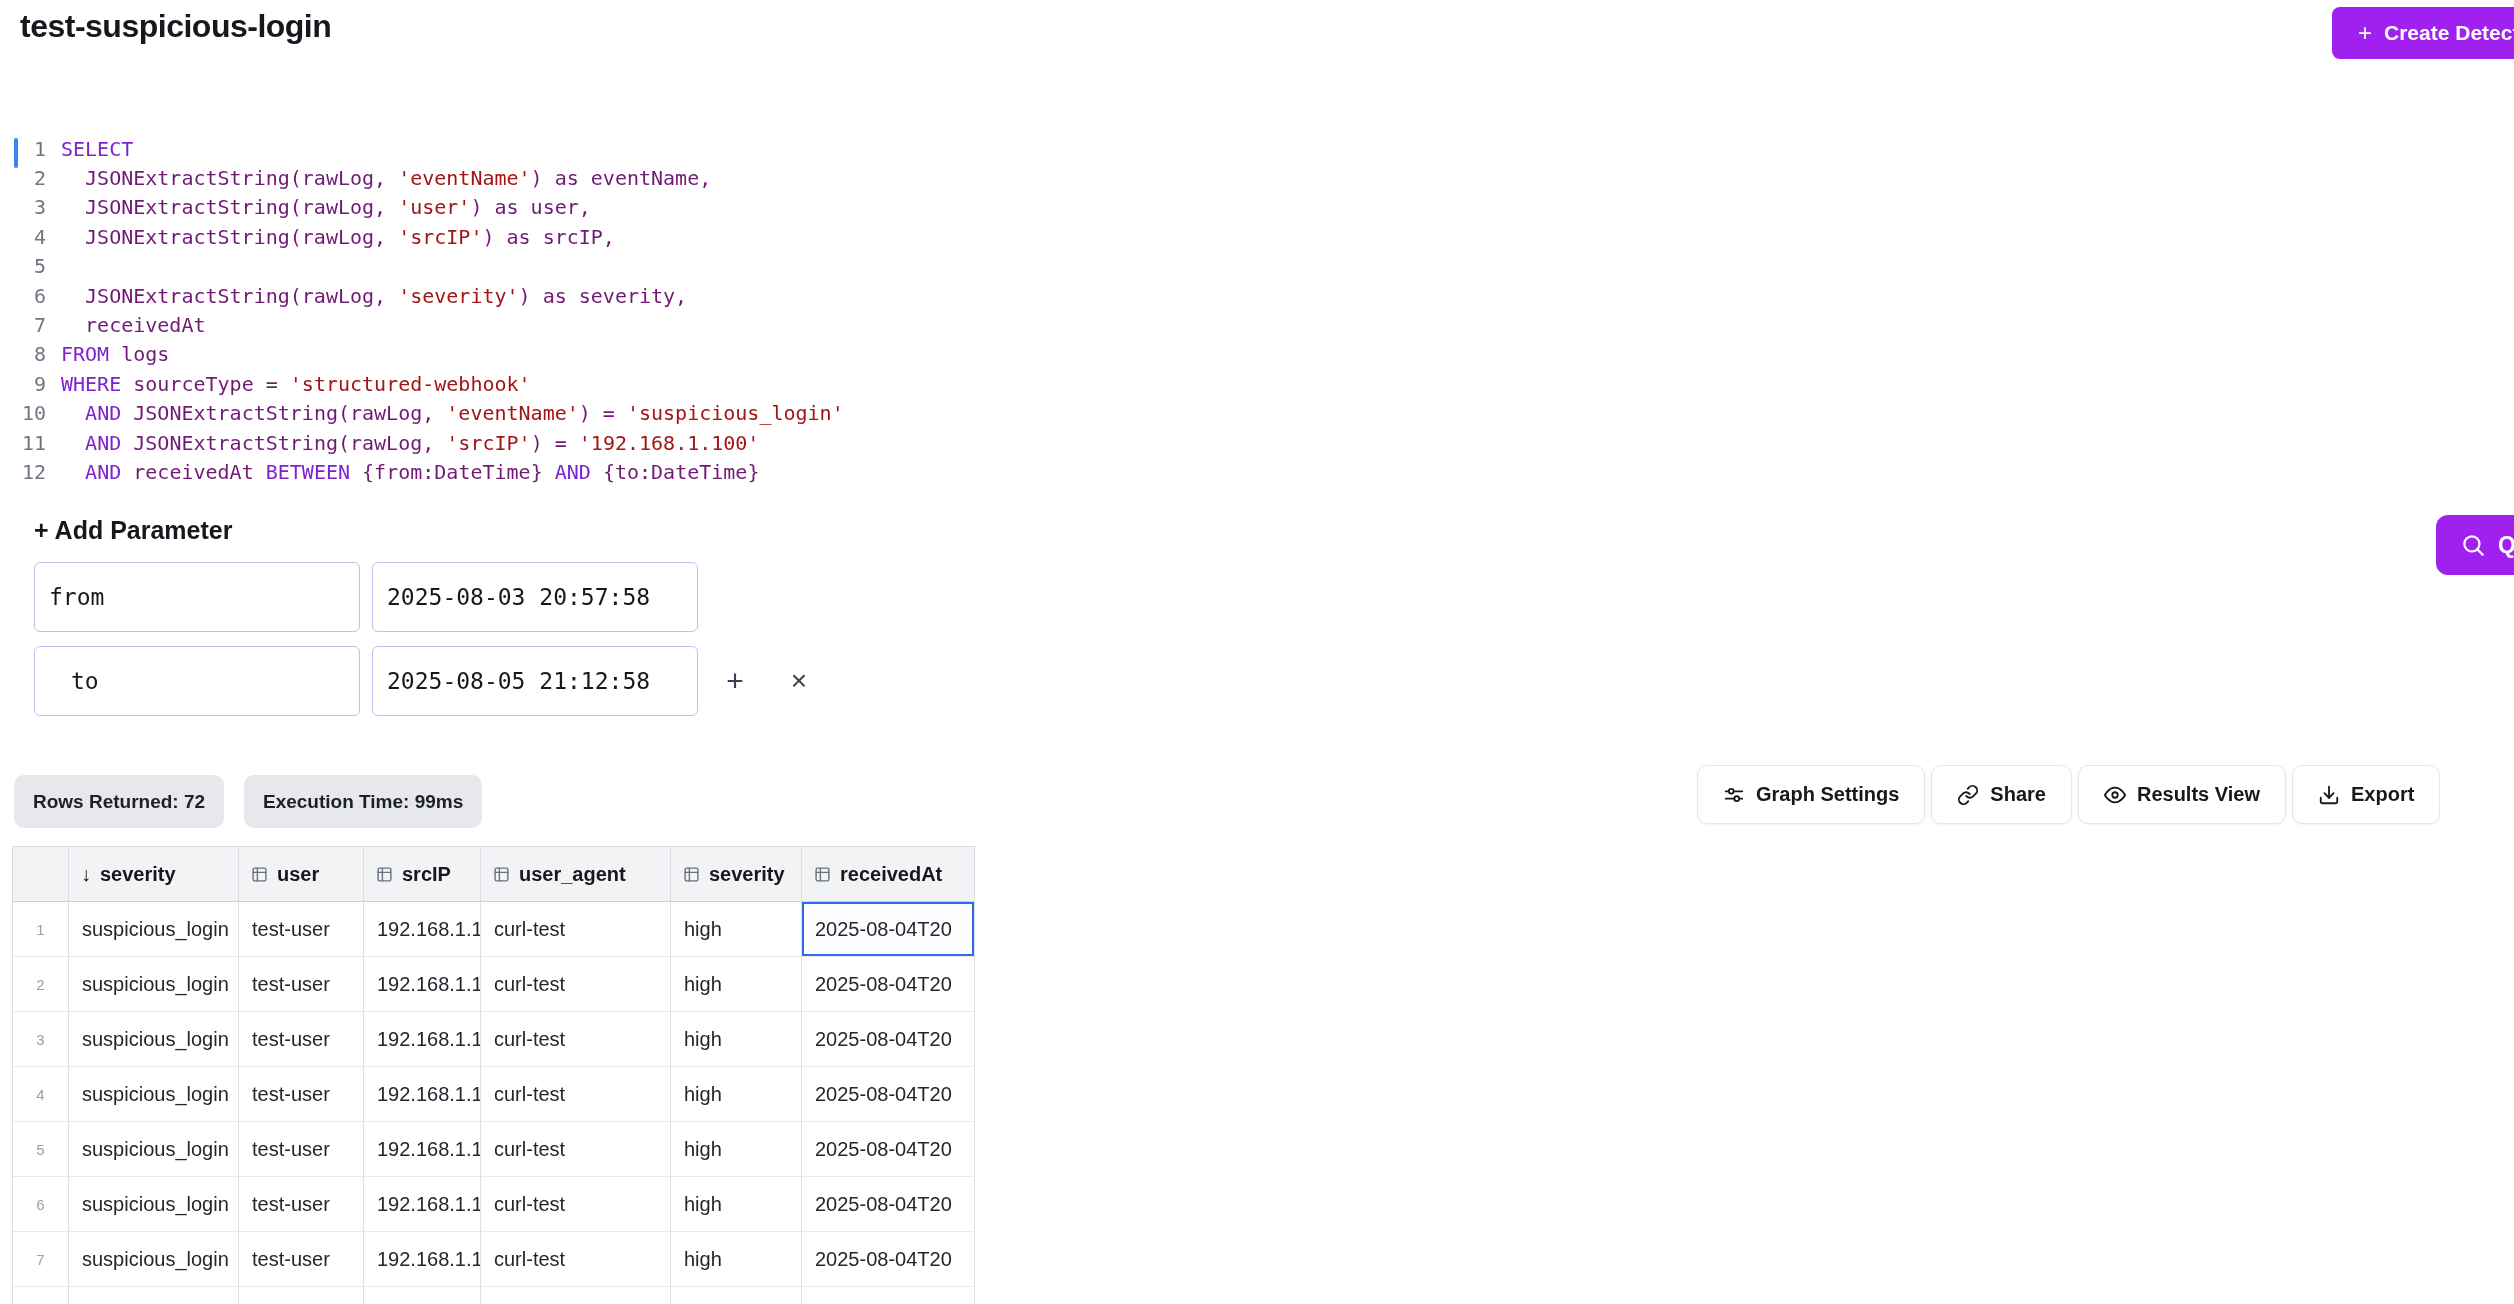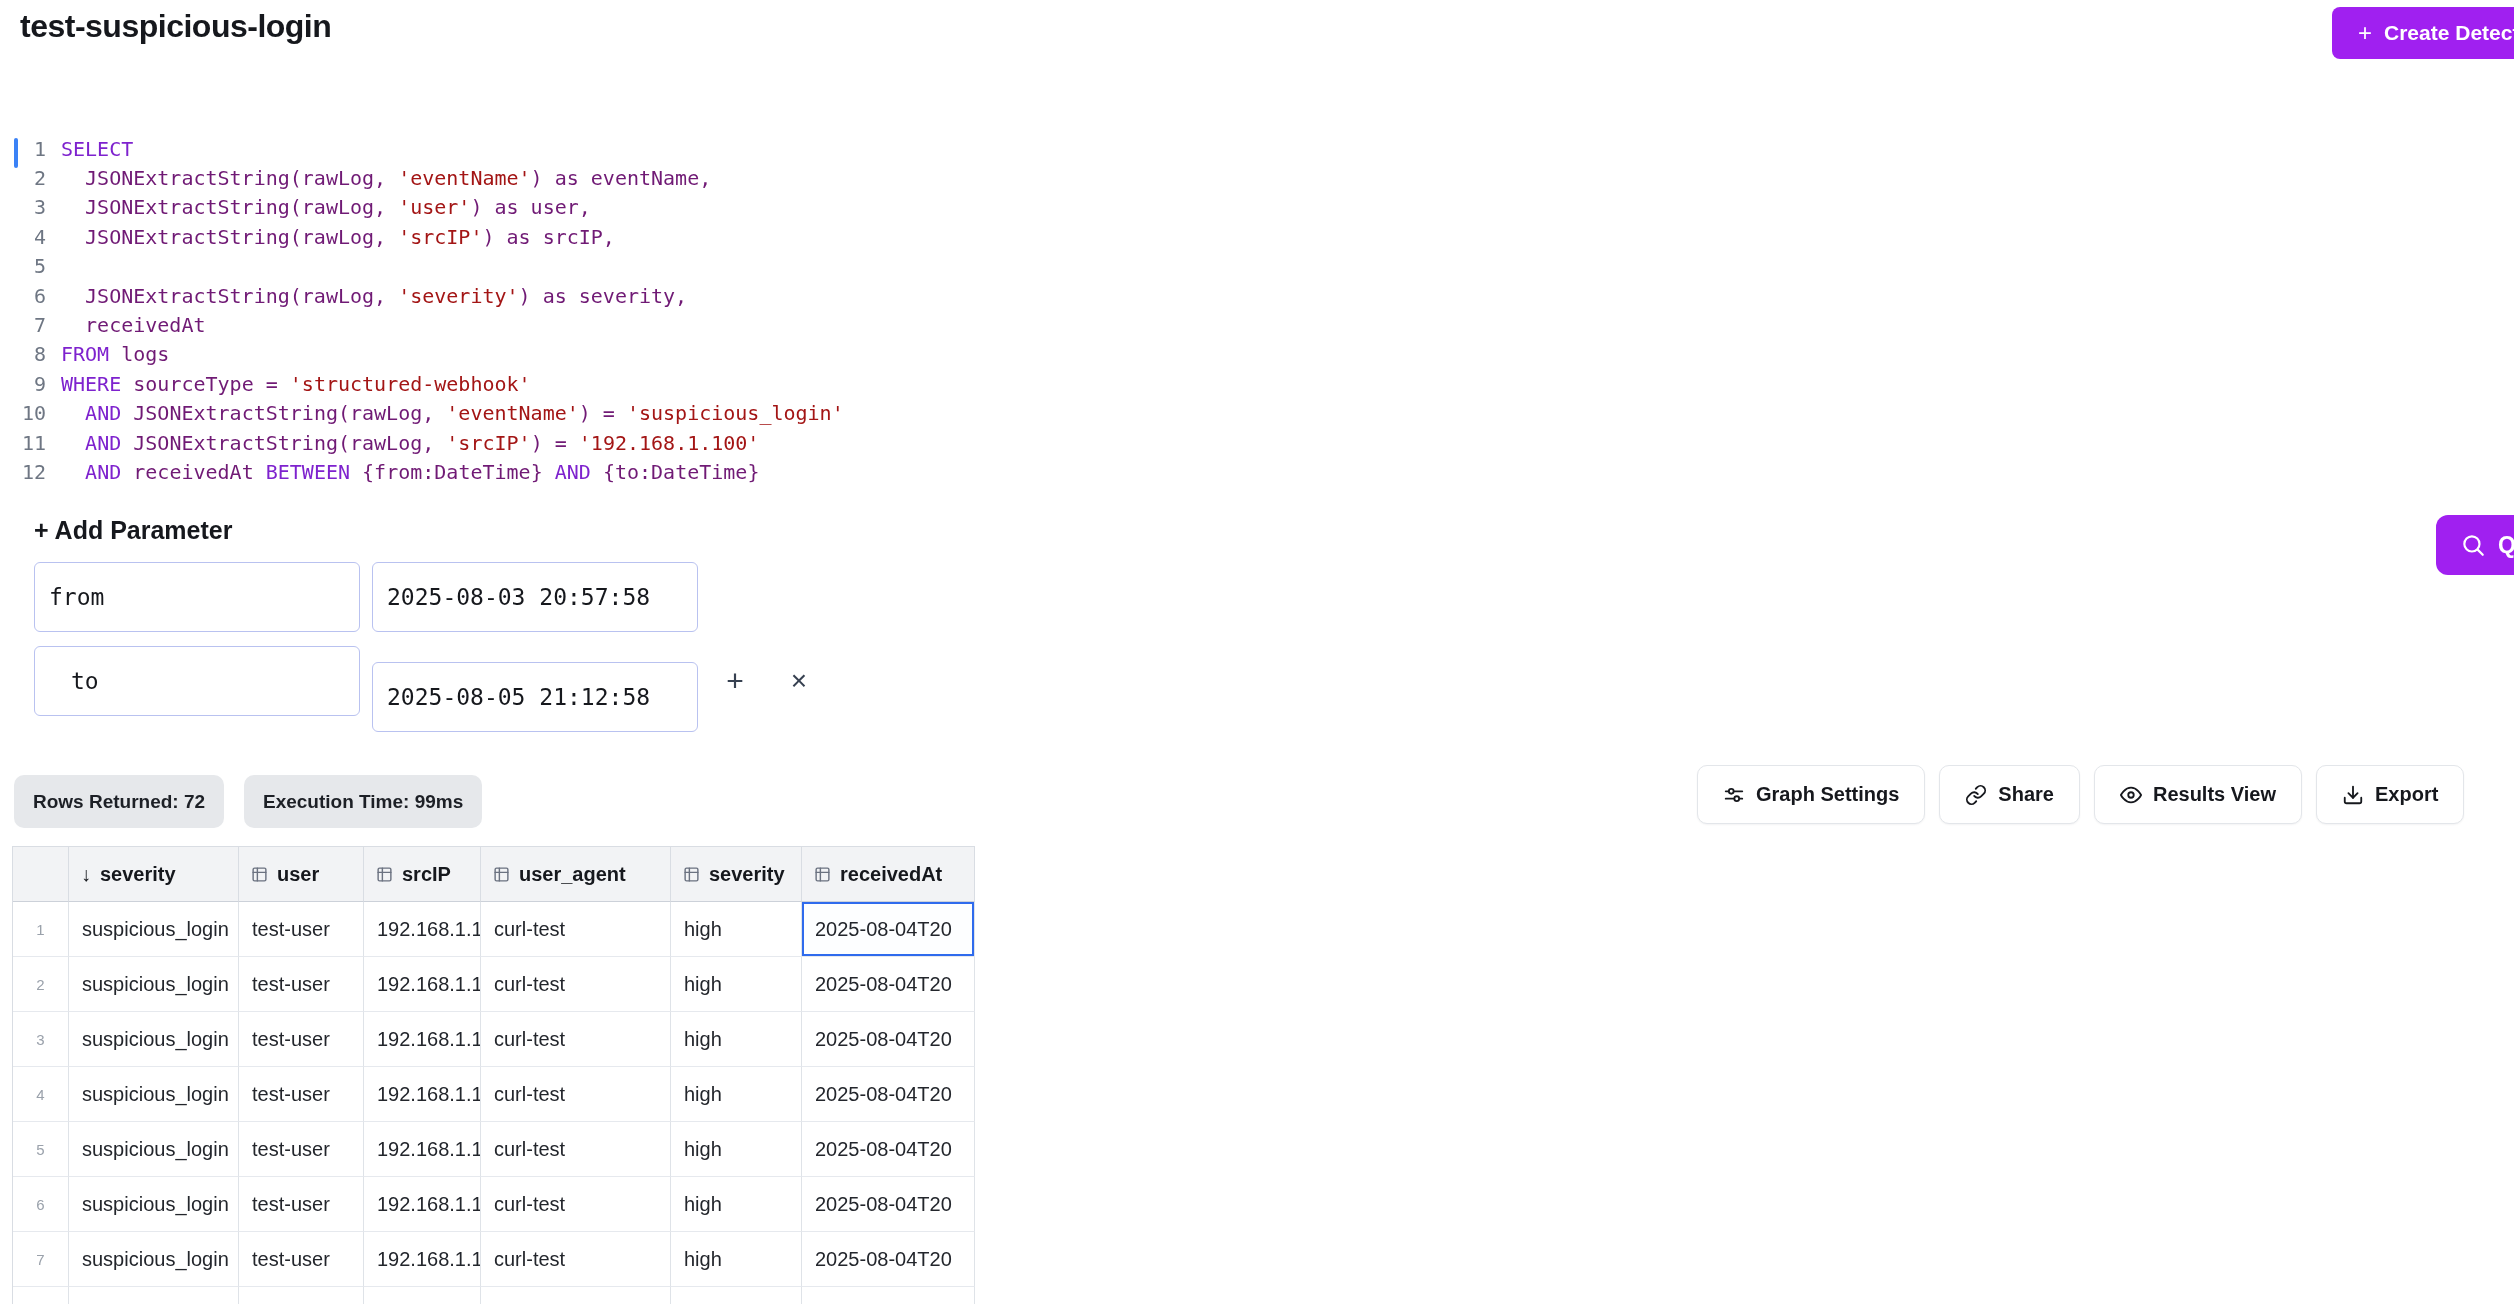--- a/index.html
+++ b/index.html
@@ -46,21 +46,21 @@
   }
   .param-input {
     position:absolute; width:326px; height:70px;
     border:1.6px solid #b9c2f0; border-radius:6px; background:#fff;
     font-family:"DejaVu Sans Mono", monospace; font-size:23px; color:#16181d;
     padding:0 14px; outline:none;
   }
   .pn1 { left:34px;  top:562px; }
   .pv1 { left:372px; top:562px; }
   .pn2 { left:34px;  top:646px;padding-left:36px; }
-  .pv2 { left:372px; top:646px;margin-top:16px; }
+  .pv2 { left:372px; top:646px; }
   .row-ctrl {
     position:absolute; top:660px; width:42px; height:42px;
     display:flex; align-items:center; justify-content:center;
     background:none; border:none; color:#374151; padding:0;
   }
   .add-row { left:714px; font-size:30px; }
   .remove-row { left:778px; font-size:28px; }
 
   .query-btn {
     position:absolute; left:2436px; top:515px; height:60px; width:320px;
@@ -73,21 +73,21 @@
   
   .badge {
     position:absolute; top:775px; height:53px;
     display:inline-flex; align-items:center; padding:0 19px;
     background:#e6e8eb; border-radius:10px;
     font-size:19px; font-weight:700; color:#1d2026; white-space:nowrap;
   }
   .badge-rows { left:14px; }
   .badge-exec { left:244px; }
 
-  .toolbar { position:absolute; left:1697px; top:765px; display:flex; gap:14px; }
+  .toolbar { position:absolute; left:1697px; top:765px; display:flex; gap:6px; }
   .tb-btn {
     height:59px; display:flex; align-items:center; gap:11px; padding:0 25px;
     background:#fff; border:1px solid #e3e6ea; border-radius:10px;
     font-size:20px; font-weight:600; color:#16181d; white-space:nowrap;
     box-shadow:0 1px 2px rgba(16,24,40,.05);
   }
   .tb-btn svg { flex:none; }
 
   
   .table {

